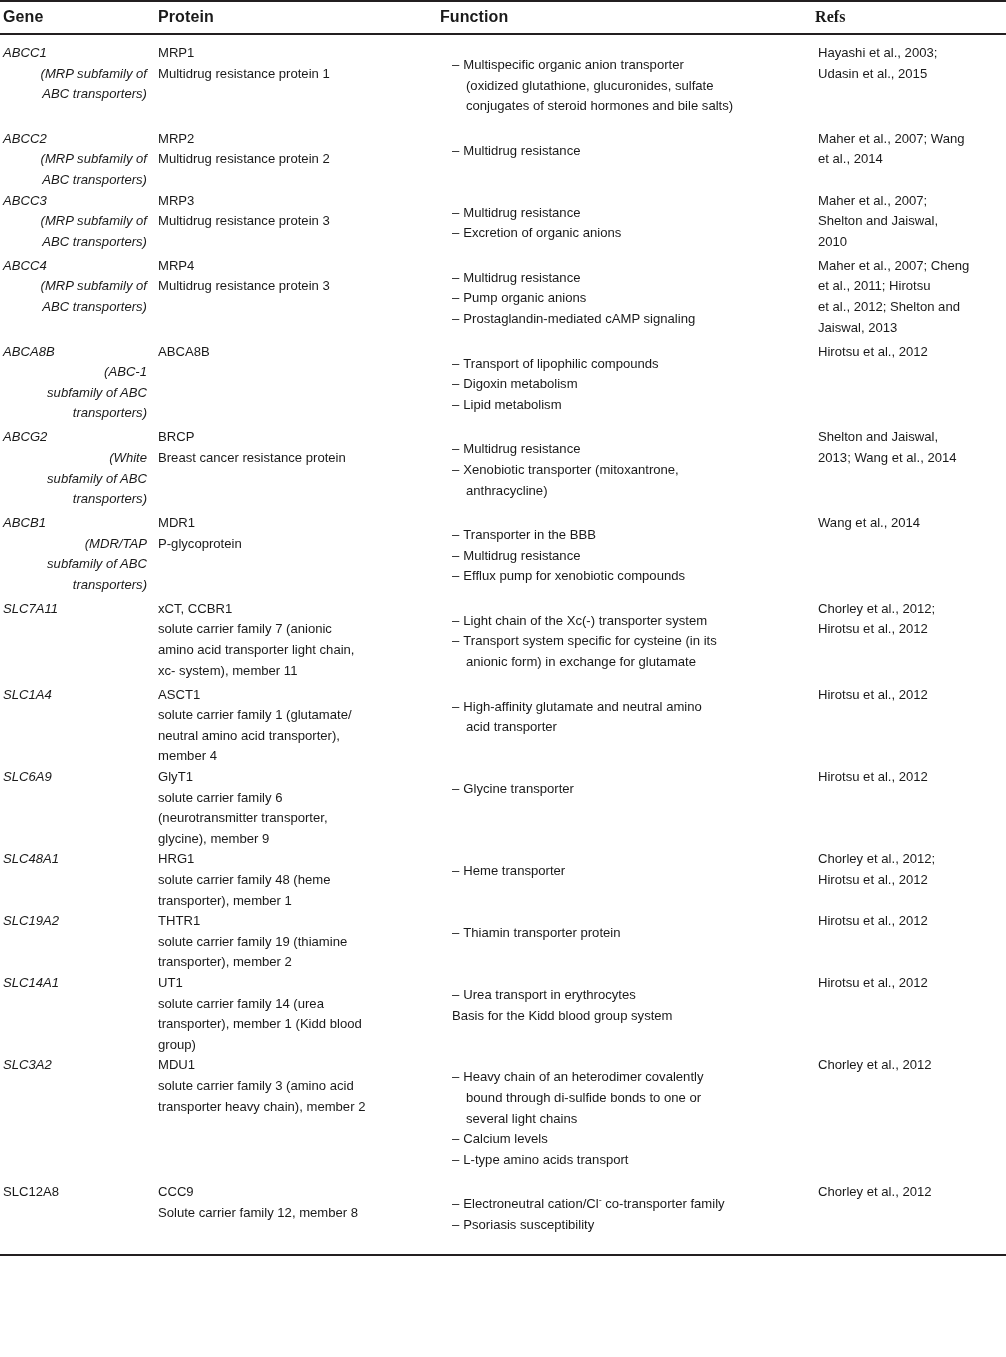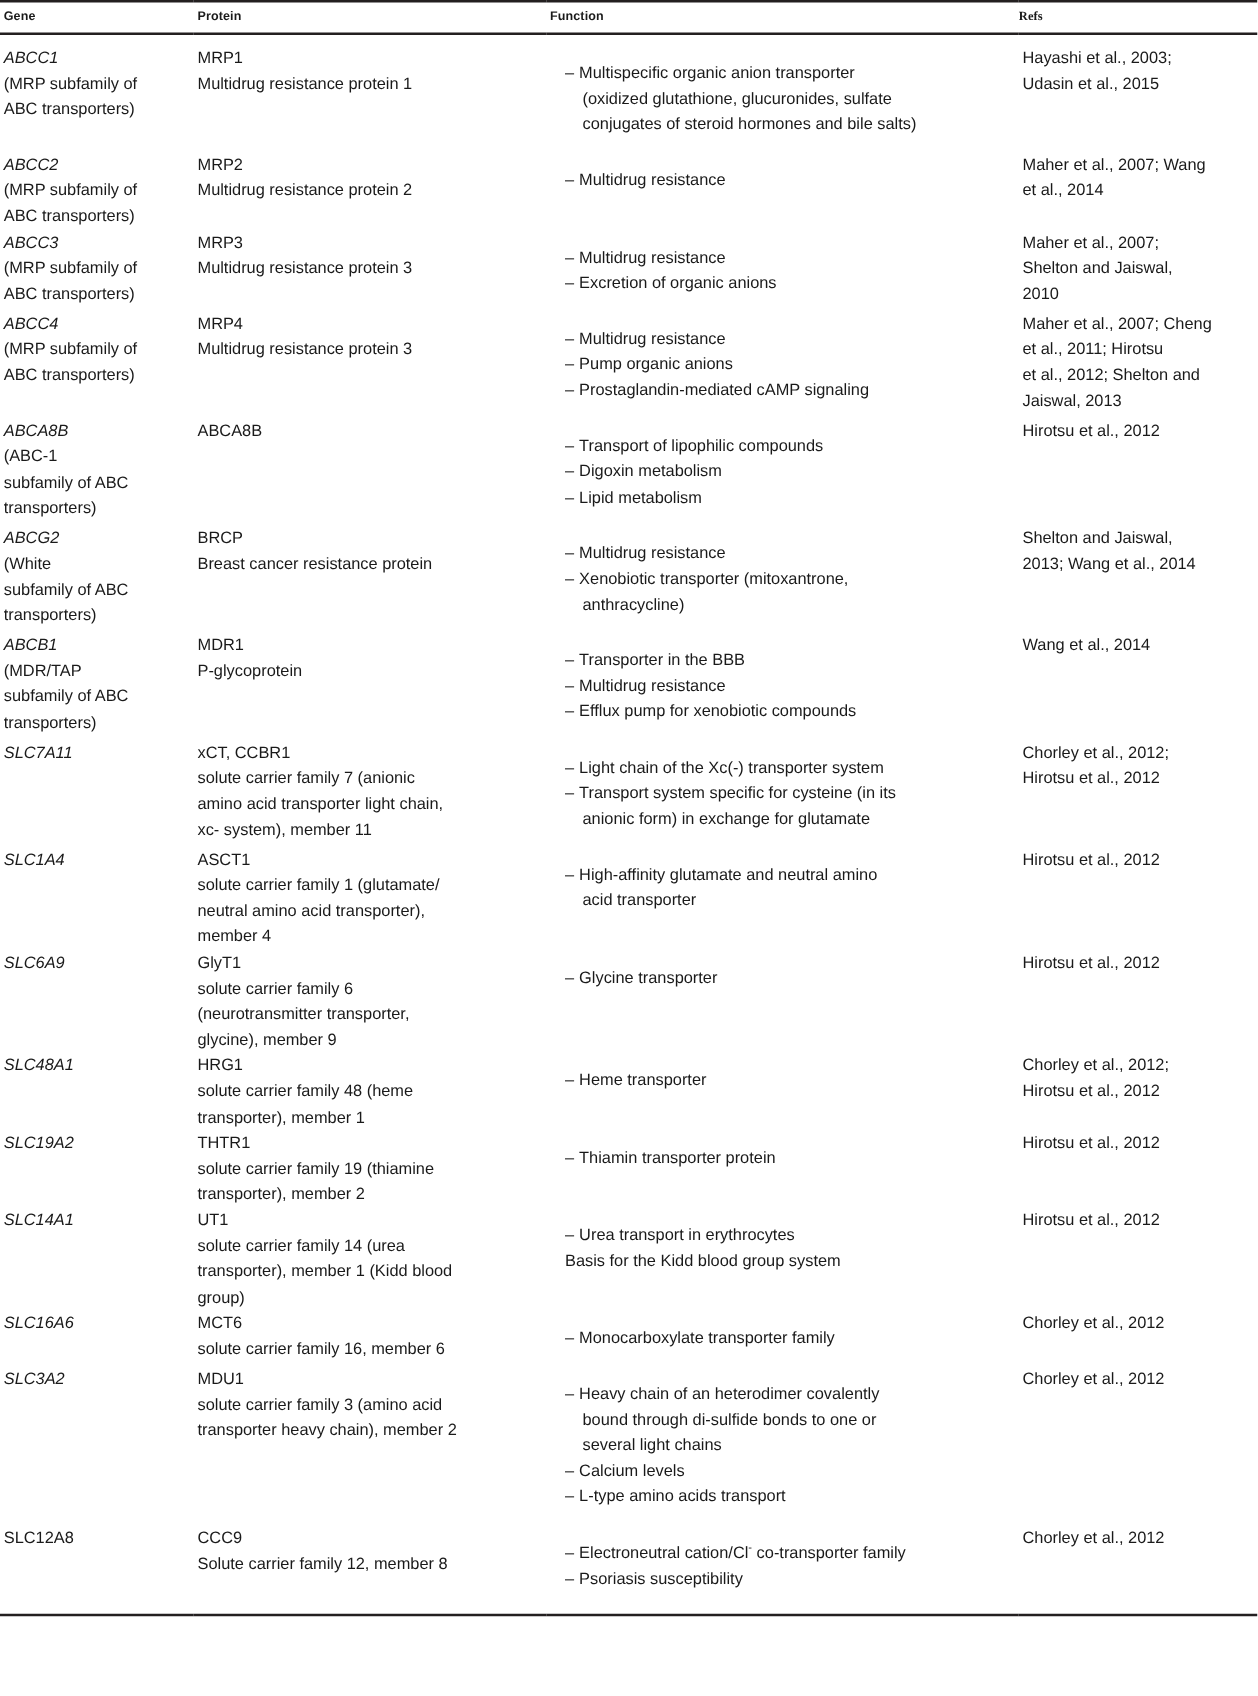--- a/index.html
+++ b/index.html
@@ -29,21 +29,21 @@
 
   
   col.c-gene     { width: 155px; }
   col.c-protein  { width: 282px; }
   col.c-function { width: 378px; }
   col.c-refs     { width: 191px; }
 
   thead th {
     text-align: left;
     font-weight: bold;
-    font-size: 10px;
+    font-size: 16px;
     padding: 6px 8px 7px 3px;
     vertical-align: bottom;
     border-top: 2.2px solid #231f20;
     border-bottom: 2.2px solid #231f20;
     letter-spacing: .1px;
   }
   thead th.th-refs { padding-left: 0; font-family: Liberation Serif, serif; }
 
   tbody tr.data-row > td {
     vertical-align: top;
@@ -59,21 +59,23 @@
   td.cell-gene   { padding-right: 6px; }
   td.cell-refs   { padding-left: 0; padding-right: 2px; }
 
   .gene-name {
     font-style: italic;
     line-height: 20.6px;
     white-space: nowrap;
   }
   .gene-name.upright { font-style: normal; }
   .gene-sub {
+    font-style: italic;
     line-height: 20.6px;
+    text-align: right;
   }
 
   .prot-line  { line-height: 20.6px; }
   .ref-line   { line-height: 20.6px; }
 
   ul.func-list {
     list-style: none;
     margin: 12px;
     padding: 0;
   }
@@ -381,37 +383,20 @@
               <li><span class="dash">–</span><span>Urea transport in erythrocytes</span></li>
               <li class="no-dash" style="padding-left: 0px;"><span>Basis for the Kidd blood group system</span></li>
             </ul>
           </td>
           <td class="cell-refs">
             <div class="ref-line">Hirotsu et al., 2012</div>
           </td>
         </tr>
         <tr class="data-row">
           <td class="cell-gene">
-            <div class="gene-name">SLC16A6</div>
-          </td>
-          <td class="cell-protein">
-            <div class="prot-line">MCT6</div>
-            <div class="prot-line">solute carrier family 16, member 6</div>
-          </td>
-          <td class="cell-function">
-            <ul class="func-list">
-              <li><span class="dash">–</span><span>Monocarboxylate transporter family</span></li>
-            </ul>
-          </td>
-          <td class="cell-refs">
-            <div class="ref-line">Chorley et al., 2012</div>
-          </td>
-        </tr>
-        <tr class="data-row">
-          <td class="cell-gene">
             <div class="gene-name">SLC3A2</div>
           </td>
           <td class="cell-protein">
             <div class="prot-line">MDU1</div>
             <div class="prot-line">solute carrier family 3 (amino acid</div>
             <div class="prot-line">transporter heavy chain), member 2</div>
           </td>
           <td class="cell-function">
             <ul class="func-list">
               <li><span class="dash">–</span><span>Heavy chain of an heterodimer covalently</span></li>

